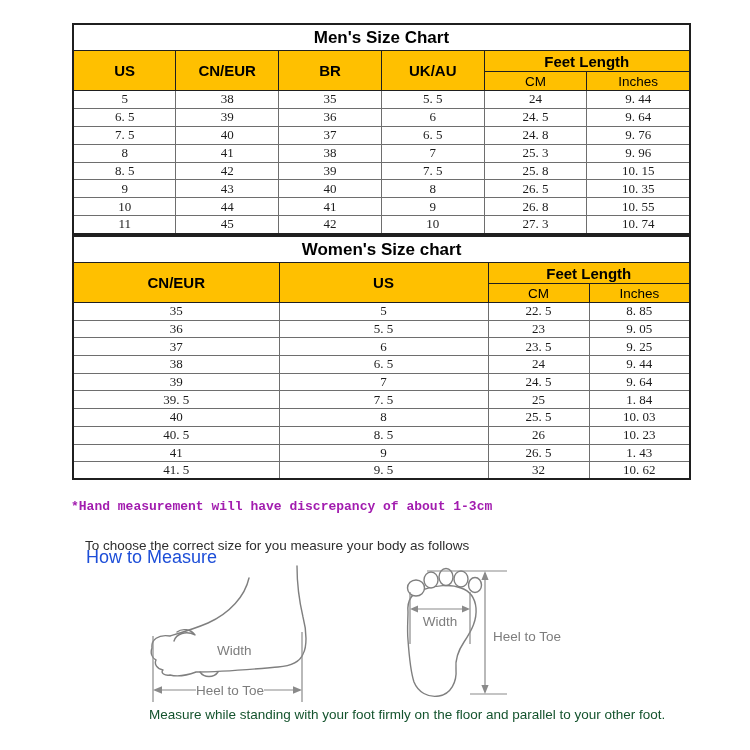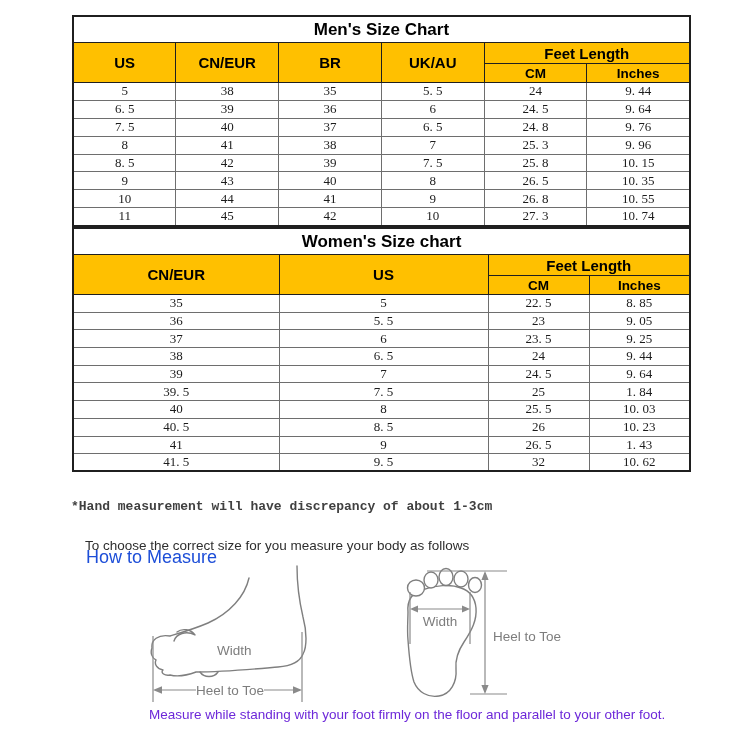--- a/index.html
+++ b/index.html
@@ -1,39 +1,39 @@
 <!DOCTYPE html>
 <html style="--header-bg: #FFC000;"><head>
 <meta charset="utf-8">
 <style>
   html,body{margin:0;padding:0;background:#fff;}
   .page{position:relative;width:750px;height:750px;background:#fff;overflow:hidden;
         font-family:"Liberation Sans",sans-serif;}
 
   table.size-table{position:absolute;left:72px;border-collapse:collapse;table-layout:fixed;
-        width:617px;border:2px solid #1f1f1f;background:#fff;}
+        width:617px;border:2px solid #1f1f1f;background:#fff;margin-top:8px;}
   #mens-table{top:15px;}
   #womens-table{top:227px;}
 
   .title-row td{height:25px;text-align:center;font-weight:bold;font-size:17px;color:#000;
         border:1px solid #1f1f1f;padding:0;background:#fff;}
   th{background:var(--header-bg,#FFC000);border:1px solid #1f1f1f;color:#000;
         font-size:14.5px;font-weight:bold;padding:0;text-align:center;}
   tr.fl-row th{height:20px;font-size:15px;}
-  tr.sub-row th{height:18px;font-weight:bold;font-size:13.5px;}
+  tr.sub-row th{height:18px;font-weight:normal;font-size:13.5px;}
   tbody td{border:1px solid #6e6e6e;text-align:center;vertical-align:middle;
         font-family:"Liberation Serif",serif;font-size:13px;color:#1c1c1c;padding:0;}
   #mens-table tbody tr{height:17.9px;}
   #womens-table tbody tr{height:17.7px;}
 
   .notes{position:absolute;left:71px;top:471px;font-family:"Liberation Mono",monospace;
-        font-weight:bold;font-size:13px;line-height:14.5px;color:#404040;white-space:pre;}
+        font-weight:bold;font-size:13px;line-height:14.5px;color:#a21caf;white-space:pre;}
   .howto-title{position:absolute;left:86px;top:511px;font-size:18px;color:#1d4ed8;margin-top:36px;}
   .howto-sub{position:absolute;left:85px;top:538px;font-size:13.5px;color:#2e2e2e;}
-  .caption{position:absolute;left:149px;top:707px;font-size:13.5px;color:#6d28d9;}
+  .caption{position:absolute;left:149px;top:707px;font-size:13.5px;color:#14532d;}
 
   svg.diagram{position:absolute;overflow:visible;}
   #foot-side{left:140px;top:562px;}
   #foot-sole{left:395px;top:556px;}
   svg .ln{stroke:#8a8a8a;stroke-width:1.2;fill:none;}
   svg .outline{stroke:#7f7f7f;stroke-width:1.4;fill:none;stroke-linecap:round;stroke-linejoin:round;}
   svg .toe{stroke:#7f7f7f;stroke-width:1.4;fill:#fff;}
   svg .ah{fill:#8a8a8a;stroke:none;}
   svg text{font-family:"Liberation Sans",sans-serif;font-size:13.5px;fill:#7d7d7d;}
 </style>

